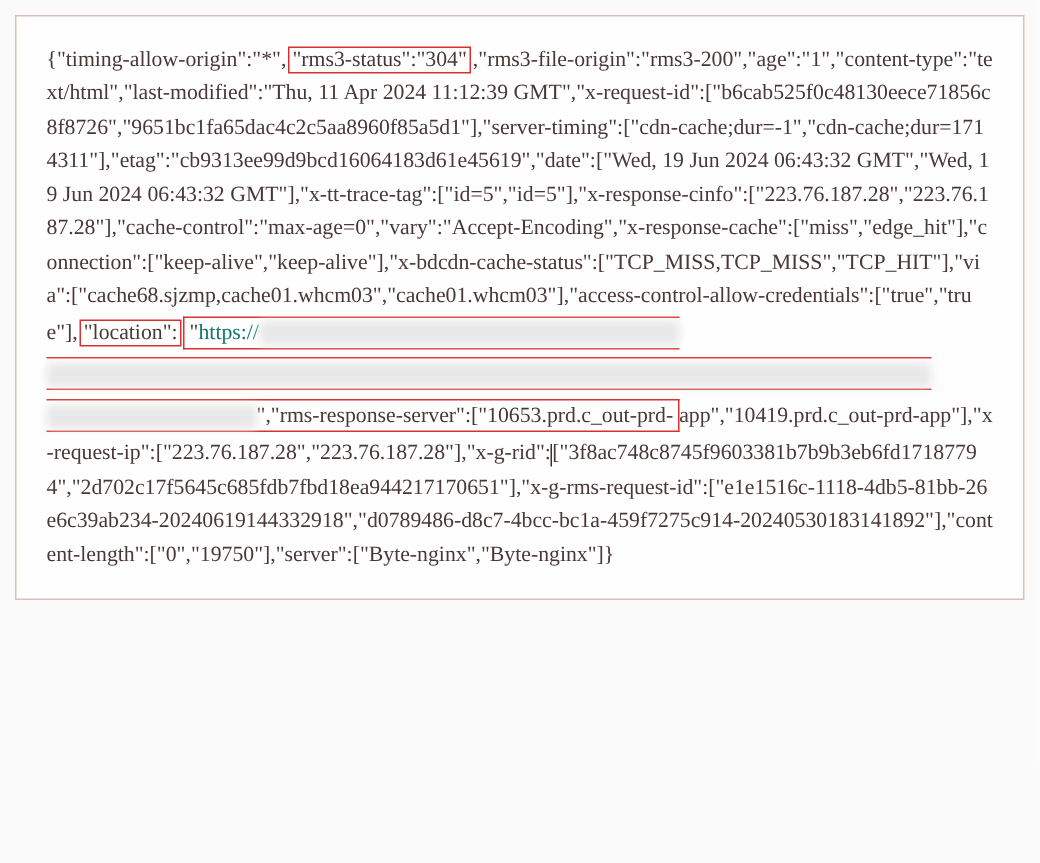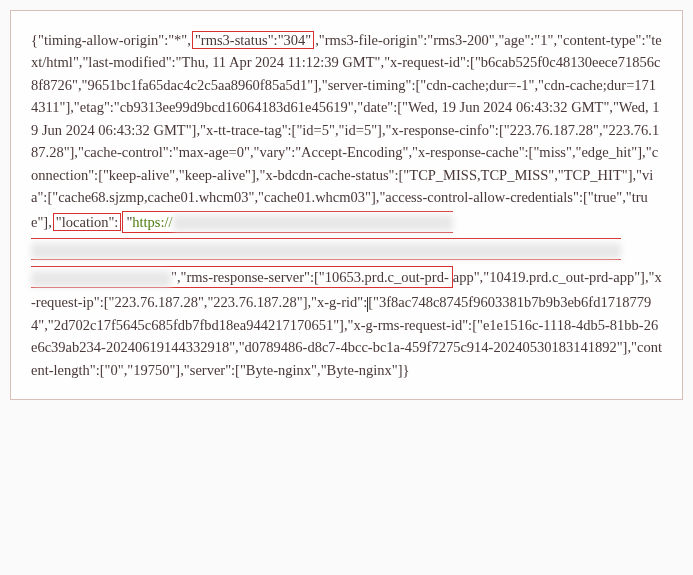--- a/index.html
+++ b/index.html
@@ -28,21 +28,21 @@
       margin: 0 1px;
       display: inline;
     }
     .box-red-wide {
       border: 1.5px solid #d83030;
       padding: 2px 3px;
       display: inline;
       line-height: 1.9;
     }
     .blue-link {
-      color: #4d7c0f;
+      color: #0f766e;
     }
     .blur-redact {
       display: inline-block;
       background: #e8e8e8;
       filter: blur(3px);
       color: transparent;
       height: 16px;
       vertical-align: middle;
       border-radius: 2px;
     }

